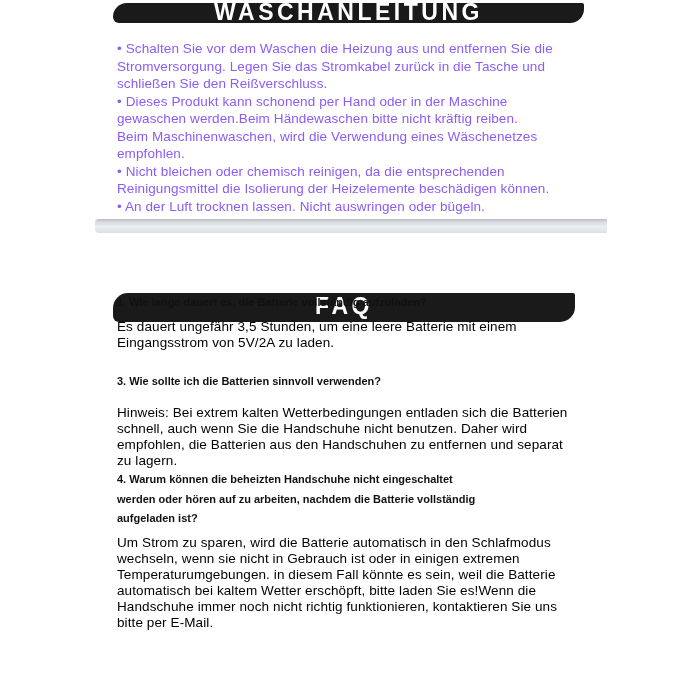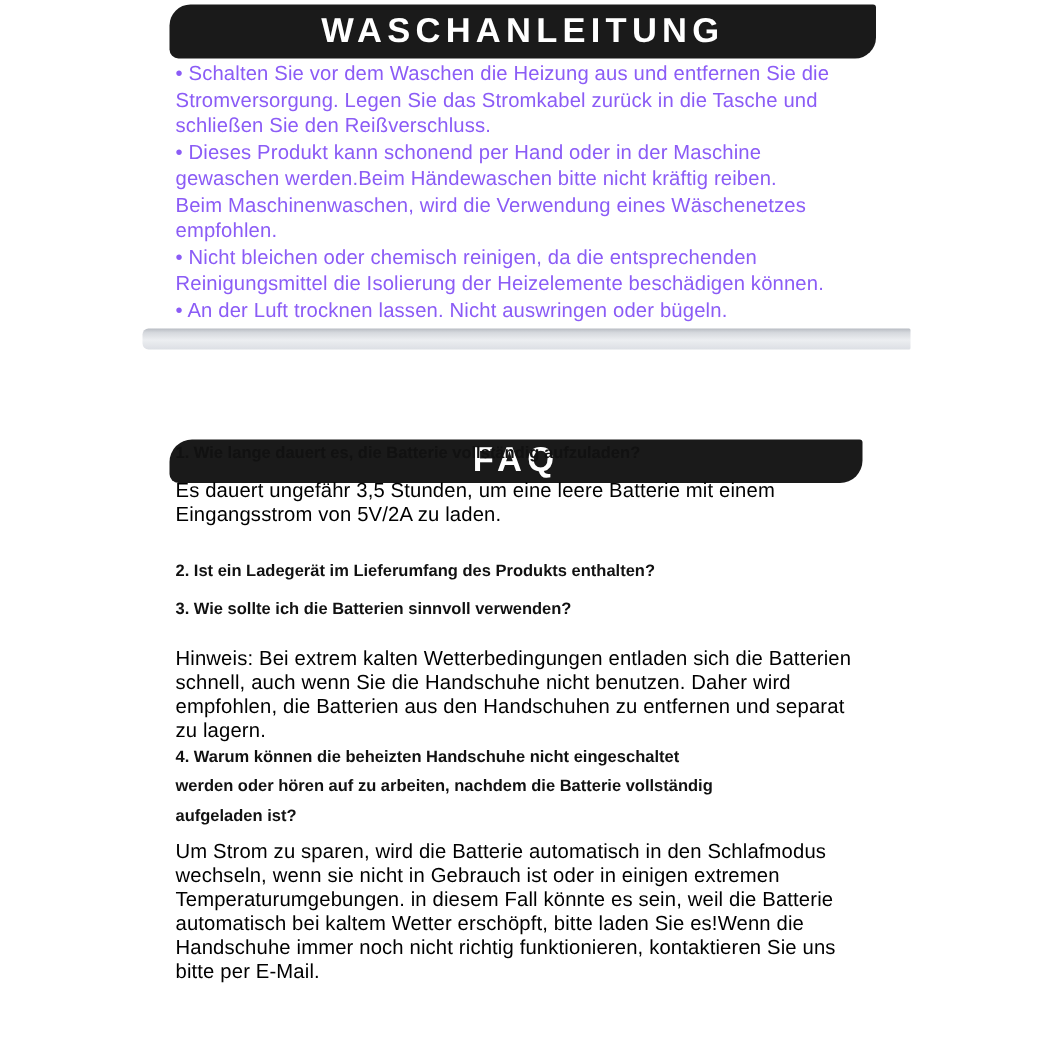--- a/index.html
+++ b/index.html
@@ -13,21 +13,21 @@
     overflow: hidden;
   }
   .title-bar {
     position: absolute;
     background: #1a1a1a;
     display: flex;
     align-items: center;
     justify-content: center;
   }
   .wash-bar {
-    top: 3px; left: 113px; width: 471px; height: 36px;
+    top: 3px; left: 113px; width: 471px; height: 20px;
     border-radius: 14px 2px 14px 6px;
   }
   .faq-bar {
     top: 254px; left: 113px; width: 462px; height: 29px;
     border-radius: 15px 2px 15px 6px;
     margin-top: 39px;
   }
   .title-bar .bar-label {
     color: #ffffff;
     font-weight: bold;
@@ -107,21 +107,20 @@
     <span class="bar-label">FAQ</span>
   </div>
 
   <div class="faq-list">
     <div class="faq-item faq-item-1">
       <div class="faq-question">1. Wie lange dauert es, die Batterie vollständig aufzuladen?</div>
       <div class="faq-answer">Es dauert ungefähr 3,5 Stunden, um eine leere Batterie mit einem
 Eingangsstrom von 5V/2A zu laden.</div>
     </div>
     <div class="faq-item faq-item-2">
-      <div class="faq-question">2. Ist ein Ladegerät im Lieferumfang des Produkts enthalten?</div>
     </div>
     <div class="faq-item faq-item-3">
       <div class="faq-question">3. Wie sollte ich die Batterien sinnvoll verwenden?</div>
       <div class="faq-answer">Hinweis: Bei extrem kalten Wetterbedingungen entladen sich die Batterien
 schnell, auch wenn Sie die Handschuhe nicht benutzen. Daher wird
 empfohlen, die Batterien aus den Handschuhen zu entfernen und separat
 zu lagern.</div>
     </div>
     <div class="faq-item faq-item-4">
       <div class="faq-question">4. Warum können die beheizten Handschuhe nicht eingeschaltet

